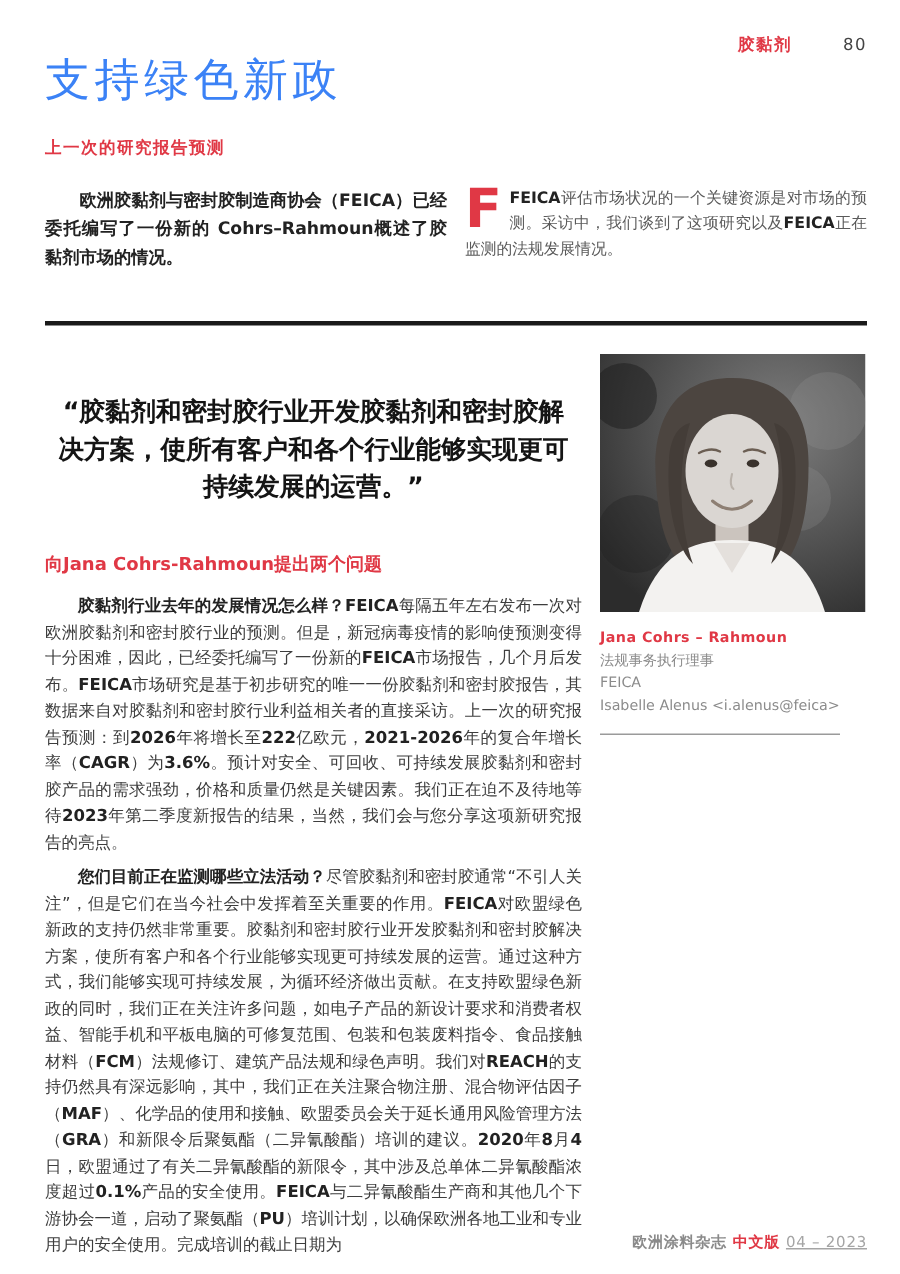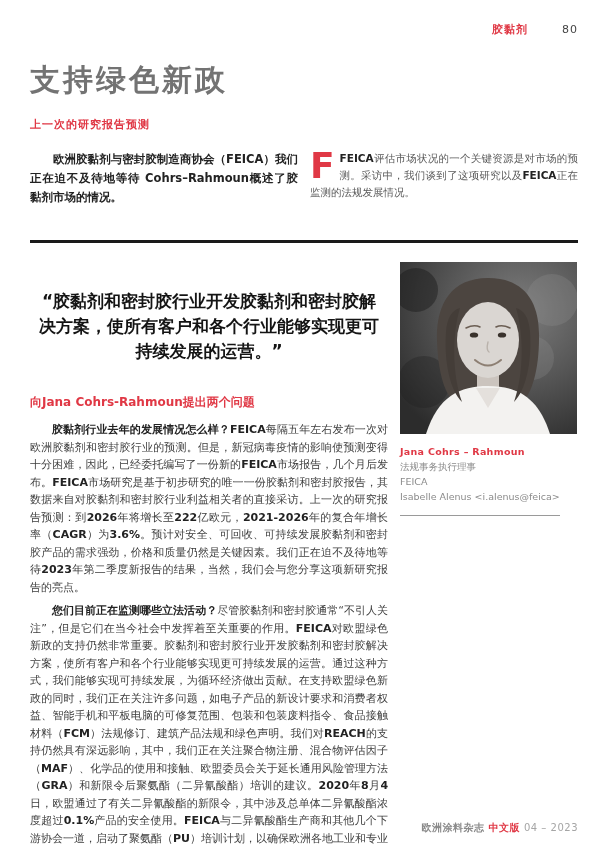--- a/index.html
+++ b/index.html
@@ -15,23 +15,22 @@
   }
   .content { padding:22px 22px 0 30px; }
 
   
   .hdr { text-align:right; font-size:11px; letter-spacing:1px; }
   .hdr .section { color:#e03845; font-weight:bold; margin-right:34px; }
   .hdr .pagenum { color:#444; }
 
   
   h1.title {
-    margin-top:26px;
     font-size:30px; line-height:34px;
-    font-weight:bold; color:#737373;
+    font-weight:normal; color:#3b82f6;
     letter-spacing:3px;
   }
   .subtitle {
     margin-top:20px;
     font-size:11px; font-weight:bold;
     color:#e03845; letter-spacing:1px;
   }
 
   
   .intro { display:flex; margin-top:18px; }
@@ -85,38 +84,38 @@
   .caption .name { color:#e03845; font-weight:bold; letter-spacing:0.3px; }
   .caption .contact { display:inline-block; border-bottom:1px solid #9a9a9a; padding-bottom:11px; }
 
   
   .footer {
     position:absolute; right:22px; bottom:14px;
     font-size:10px; color:#8f8f8f; letter-spacing:0.5px;
   }
   .footer .mag { font-weight:bold; color:#8a8a8a;padding-left:24px; }
   .footer .edition { font-weight:bold; color:#e03845; margin:0 4px; }
-  .footer .issue { color:#a5a5a5; }
+  .footer .issue { color:#a5a5a5;text-decoration:underline; }
 </style>
 </head>
 <body>
 
 <div class="page">
   <div class="content">
 
     <div class="hdr">
       <span class="section">胶黏剂</span><span class="pagenum">80</span>
     </div>
 
     <h1 class="title">支持绿色新政</h1>
 
     <div class="subtitle">上一次的研究报告预测</div>
 
     <div class="intro">
-      <p class="intro-left">欧洲胶黏剂与密封胶制造商协会（FEICA）我们正在迫不及待地等待 Cohrs–Rahmoun概述了胶黏剂市场的情况。</p>
+      <p class="intro-left">欧洲胶黏剂与密封胶制造商协会（FEICA）已经委托编写了一份新的 Cohrs–Rahmoun概述了胶黏剂市场的情况。</p>
       <div class="intro-right">
         <span class="dropcap">F</span><span><span class="b">FEICA</span><span>评估市场状况的一个关键资源是对市场的预测。采访中，我们谈到了这项研究以及</span><span class="b">FEICA</span><span>正在监测的法规发展情况。</span></span>
       </div>
     </div>
 
     <div class="rule"></div>
 
     <div class="main">
 
       <div class="article-col">

